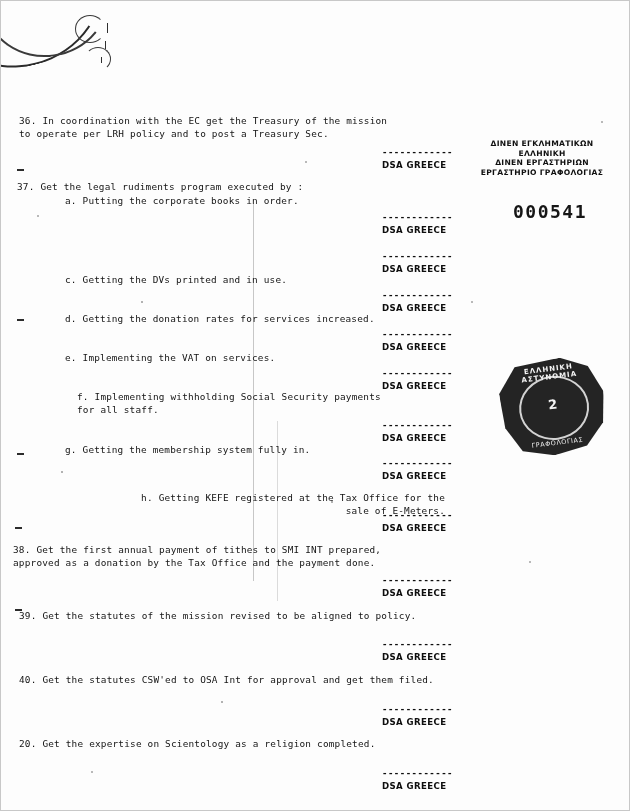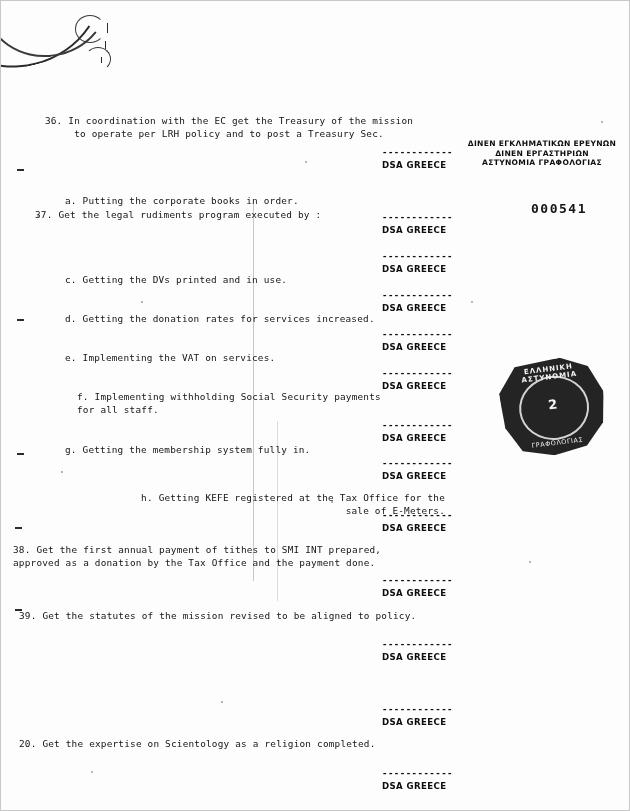--- a/index.html
+++ b/index.html
@@ -120,21 +120,21 @@
     font-size: 7.6px;
     line-height: 9.6px;
     letter-spacing: 0.3px;
     color: #101010;
   }
   .doc-number {
     position: absolute;
     right: 42px;
     top: 200px;
     font-family: "DejaVu Sans Mono", monospace;
-    font-size: 13px;
+    font-size: 18px;
     font-weight: bold;
     letter-spacing: 1.5px;
     color: #161616;
   }
 
   
   .rubber-stamp {
     position: absolute;
     left: 500px;
     top: 358px;
@@ -227,42 +227,43 @@
   <div class="streak v" style="left:252px;top:200px;height:380px;"></div>
   <div class="streak v" style="left:276px;top:420px;height:180px;opacity:.35;"></div>
 
   <div class="dash-mark" style="left:16px;top:168px;"></div>
   <div class="dash-mark" style="left:16px;top:318px;"></div>
   <div class="dash-mark" style="left:16px;top:452px;"></div>
   <div class="dash-mark" style="left:14px;top:526px;"></div>
   <div class="dash-mark" style="left:14px;top:608px;"></div>
 
   <div class="greek-header">
-    <div>ΔΙΝΕΝ ΕΓΚΛΗΜΑΤΙΚΩΝ ΕΡΕΥΝΩΝ</div>
+    <div>ΔΙΝΕΝ ΕΓΚΛΗΜΑΤΙΚΩΝ ΕΛΛΗΝΙΚΗ</div>
     <div>ΔΙΝΕΝ ΕΡΓΑΣΤΗΡΙΩΝ</div>
-    <div>ΑΣΤΥΝΟΜΙΑ ΓΡΑΦΟΛΟΓΙΑΣ</div>
+    <div>ΕΡΓΑΣΤΗΡΙΟ ΓΡΑΦΟΛΟΓΙΑΣ</div>
   </div>
 
   <div class="doc-number">000541</div>
 
-  <div class="item" style="left:18px; top:114px; width:420px;text-align:center;">36. In coordination with the EC get the Treasury of the mission
+  <div class="item" style="left:18px; top:114px; width:420px;">36. In coordination with the EC get the Treasury of the mission
 to operate per LRH policy and to post a Treasury Sec.</div>
-  <div class="item" style="left:34px; top:180px; width:420px;margin-top:28px;">37. Get the legal rudiments program executed by :</div>
+  <div class="item" style="left:16px; top:180px; width:420px;">37. Get the legal rudiments program executed by :</div>
   <div class="item sub" style="left:64px; top:194px; width:380px;">a. Putting the corporate books in order.</div>
   <div class="item sub" style="left:64px; top:273px; width:380px;">c. Getting the DVs printed and in use.</div>
   <div class="item sub" style="left:64px; top:312px; width:380px;">d. Getting the donation rates for services increased.</div>
   <div class="item sub" style="left:64px; top:351px; width:380px;">e. Implementing the VAT on services.</div>
   <div class="item sub" style="left:76px; top:390px; width:380px;">f. Implementing withholding Social Security payments
 for all staff.</div>
   <div class="item sub" style="left:64px; top:443px; width:380px;">g. Getting the membership system fully in.</div>
   <div class="item sub" style="left:64px; top:491px; width:380px;text-align:right;">h. Getting KEFE registered at the Tax Office for the
 sale of E-Meters.</div>
   <div class="item" style="left:12px; top:543px; width:430px;">38. Get the first annual payment of tithes to SMI INT prepared,
 approved as a donation by the Tax Office and the payment done.</div>
   <div class="item" style="left:18px; top:609px; width:440px;">39. Get the statutes of the mission revised to be aligned to policy.</div>
+  <div class="item" style="left:18px; top:673px; width:460px;">40. Get the statutes CSW'ed to OSA Int for approval and get them filed.</div>
   <div class="item" style="left:18px; top:737px; width:440px;">20. Get the expertise on Scientology as a religion completed.</div>
 
   <div class="stamp-block" style="left:381px; top:147px;">
     <span class="stamp-dashes">------------</span>
     <span>DSA GREECE</span>
   </div>
   <div class="stamp-block" style="left:381px; top:212px;">
     <span class="stamp-dashes">------------</span>
     <span>DSA GREECE</span>
   </div>

